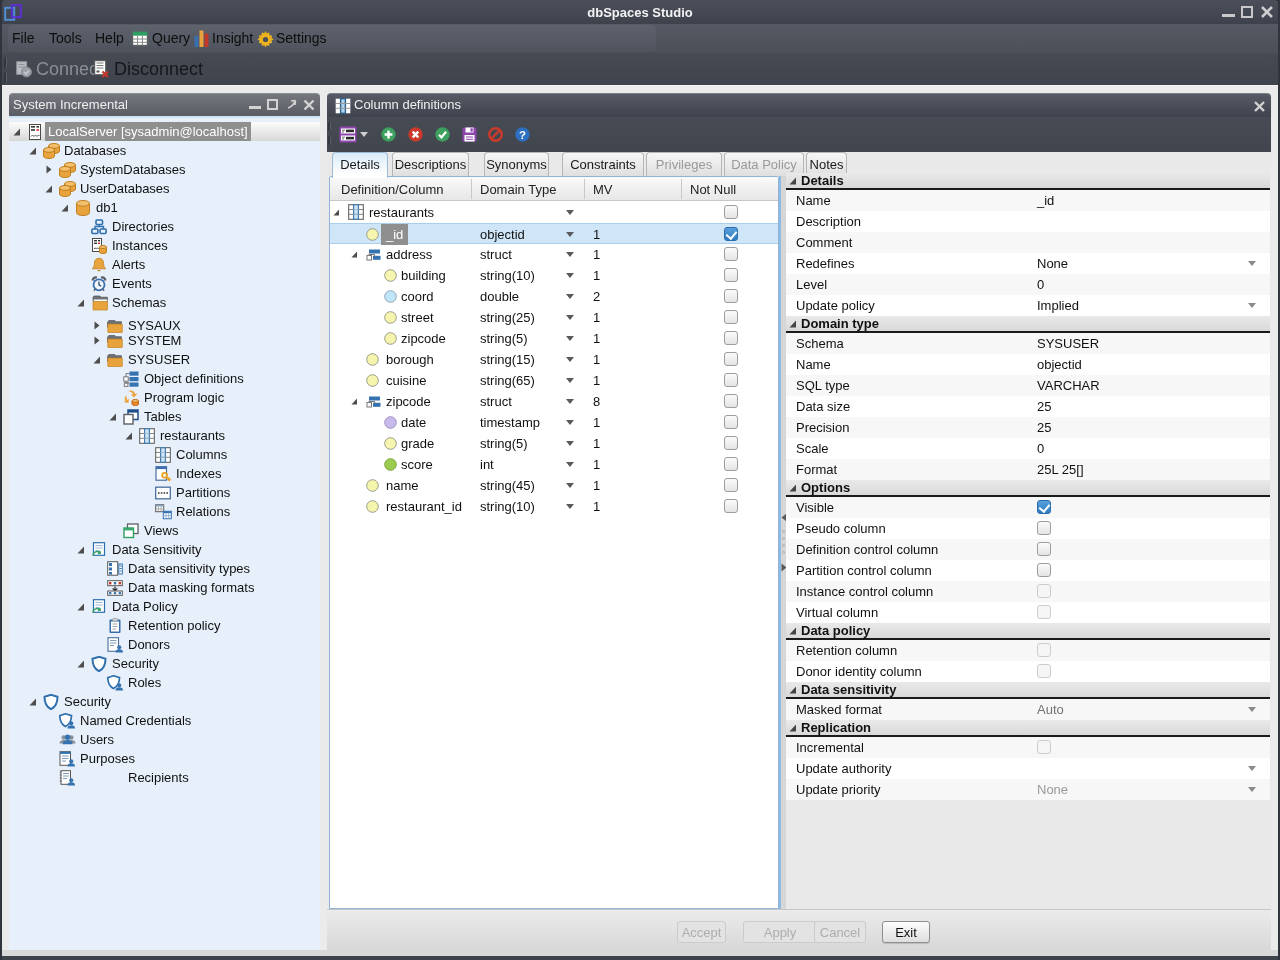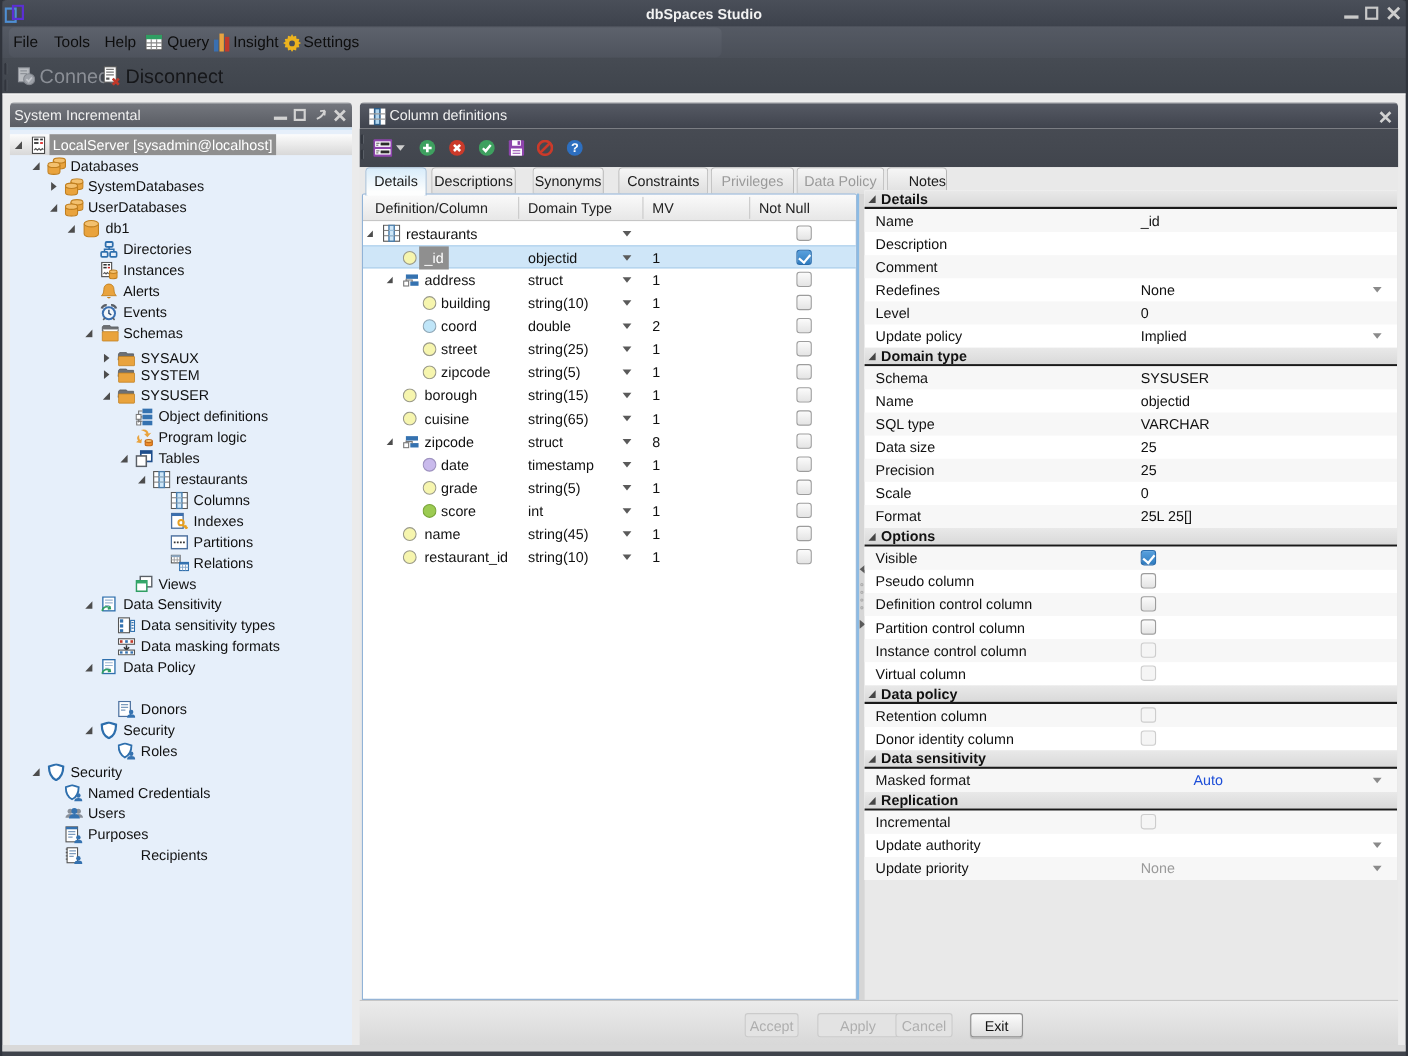--- a/index.html
+++ b/index.html
@@ -486,20 +486,31 @@
         </div>
         <div class="ticon" style="left:82px;">
           <svg width="16" height="16" viewBox="0 0 16 16" style="">
             <rect x="2.5" y="0.7" width="11" height="12.6" fill="#fff" stroke="#2e6fad" stroke-width="1.2"></rect>
             <path d="M4.5 3.5 h7 M4.5 6 h7 M4.5 8.5 h4" stroke="#9ab4d0" stroke-width="1.1"></path>
             <path d="M2 13.5 a4 4 0 0 1 7-2.5 m-0.2-2 l0.4 2.2 -2.2 0.3" stroke="#2f9e63" stroke-width="1.5" fill="none"></path>
           </svg>
         </div>
         <div class="lbl" style="left:103px;">Data Policy</div>
       </div>
+      <div class="trow" style="top:498px;">
+        <div class="ticon" style="left:98px;">
+          <svg width="16" height="16" viewBox="0 0 16 16" style="">
+            <rect x="2.5" y="1.5" width="11" height="13.5" rx="1" fill="#3a6ea8"></rect>
+            <rect x="4" y="3.5" width="8" height="10" fill="#fff"></rect>
+            <rect x="5.5" y="0.5" width="5" height="2.5" rx="1" fill="#d8dde2" stroke="#8a8f94" stroke-width="0.7"></rect>
+            <path d="M5.5 6 h5 M5.5 8.5 h5 M5.5 11 h3.5" stroke="#9aa4ae" stroke-width="1"></path>
+          </svg>
+        </div>
+        <div class="lbl" style="left:119px;">Retention policy</div>
+      </div>
       <div class="trow" style="top:517px;">
         <div class="ticon" style="left:98px;">
           <svg width="16" height="16" viewBox="0 0 16 16" style="">
             <rect x="1" y="0.7" width="10.5" height="13.6" fill="#fff" stroke="#4a6f9e" stroke-width="1.1"></rect>
             <path d="M3 3.5 h6.5 M3 6 h6.5 M3 8.5 h4" stroke="#7d9cbe" stroke-width="1.1"></path>
             <circle cx="12.25" cy="10.25" r="2.0250000000000004" fill="#3572b0"></circle>
             <path d="M8.5 15.5 a3.75 3.15 0 0 1 7.5 0 z" fill="#3572b0"></path>
           </svg>
         </div>
         <div class="lbl" style="left:119px;">Donors</div>
@@ -669,21 +680,21 @@
       </div>
       <div class="tab " style="left:235px;width:82px;">
         <span>Constraints</span>
       </div>
       <div class="tab dis" style="left:319px;width:76px;">
         <span>Privileges</span>
       </div>
       <div class="tab dis" style="left:397px;width:80px;">
         <span>Data Policy</span>
       </div>
-      <div class="tab " style="left:479px;width:55px;text-align:right;">
+      <div class="tab " style="left:479px;width:41px;">
         <span>Notes</span>
       </div>
       <div id="grid">
         <div id="ghead">
           <div class="gh" style="left:11px;">Definition/Column</div>
           <div class="gh" style="left:150px;">Domain Type</div>
           <div class="gh" style="left:263px;">MV</div>
           <div class="gh" style="left:360px;">Not Null</div>
           <div class="gsep" style="left:141px;"></div>
           <div class="gsep" style="left:254px;"></div>
@@ -1030,21 +1041,21 @@
         <div class="sect" style="top:509px;">
           <div style="position:absolute;left:3px;top:4px;">
             <svg width="8" height="8" viewBox="0 0 8 8" style="">
               <polygon points="7,0.5 7,7.5 0.5,7.5" fill="#444"></polygon>
             </svg>
           </div>
           <div class="st">Data sensitivity</div>
         </div>
         <div class="prow alt" style="top:526px;">
           <div class="plbl">Masked format</div>
-          <div class="pval" style="color:#1d4ed8;margin-left:48px;">Auto</div>
+          <div class="pval" style="color:#737373;">Auto</div>
           <div class="dd" style="left:462px;top:8px;border-top-color:#8a8a8a;"></div>
         </div>
         <div class="sect" style="top:547px;">
           <div style="position:absolute;left:3px;top:4px;">
             <svg width="8" height="8" viewBox="0 0 8 8" style="">
               <polygon points="7,0.5 7,7.5 0.5,7.5" fill="#444"></polygon>
             </svg>
           </div>
           <div class="st">Replication</div>
         </div>

